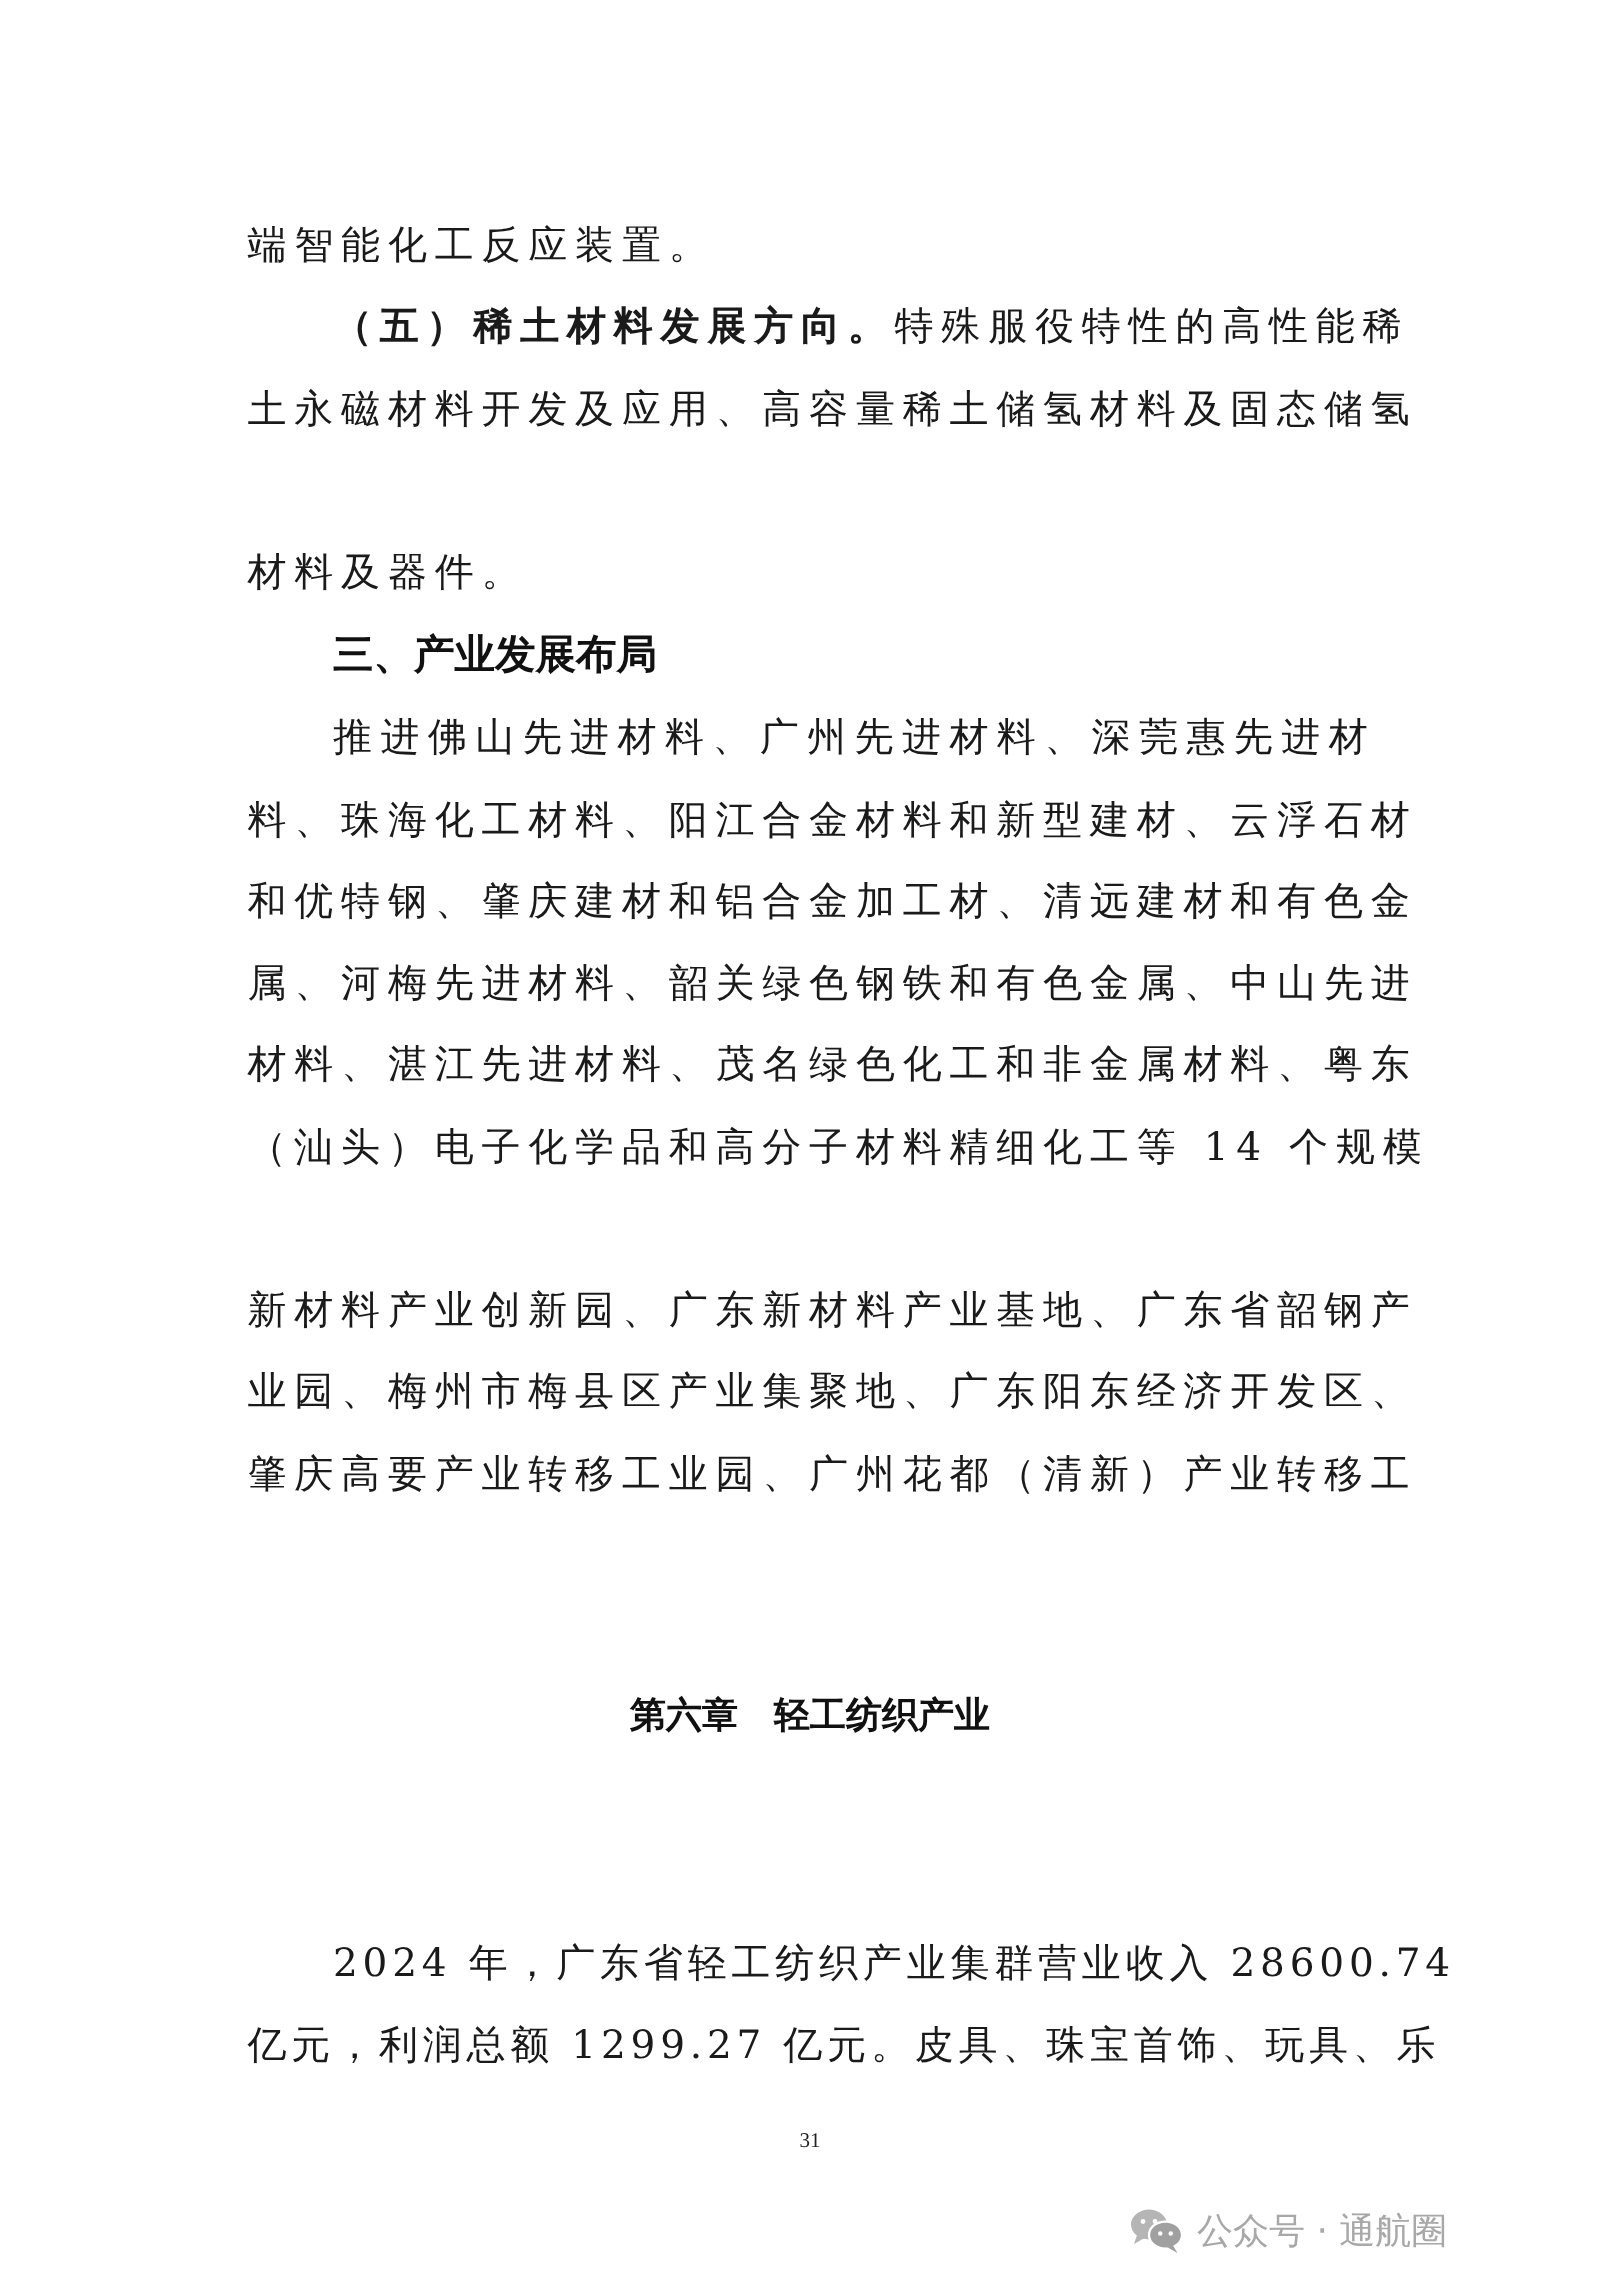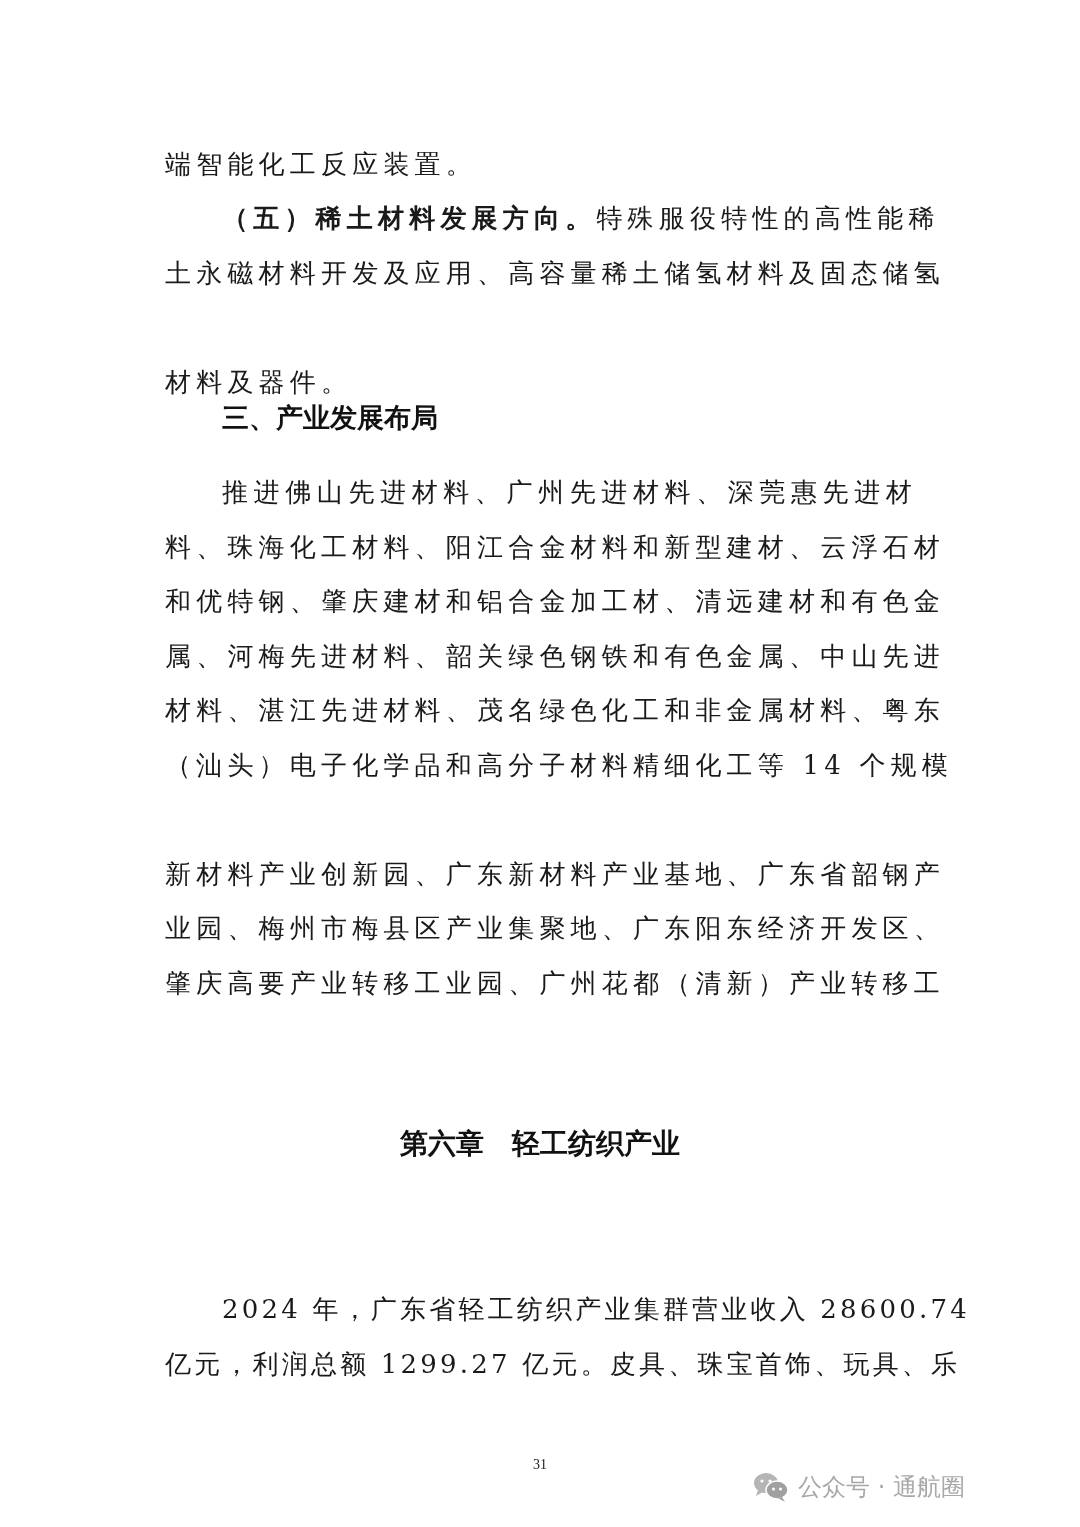--- a/index.html
+++ b/index.html
@@ -17,46 +17,46 @@
   .bold { font-weight: bold; }
   .heading {
     position: absolute; left: 222px;
     font-family: "DejaVu Sans", "Liberation Sans", sans-serif;
     font-weight: bold; font-size: 27px; color: #111; line-height: 34px;
     letter-spacing: 0px; white-space: nowrap;
   }
   .chapter {
     position: absolute; left: 0; width: 1080px; text-align: center;
     font-family: Liberation Serif, serif;
-    font-weight: bold; font-size: 28px; color: #111; line-height: 36px;
+    font-weight: bold; font-size: 24px; color: #111; line-height: 36px;
     white-space: pre;
   }
   .pagenum {
     position: absolute; left: 0; width: 1080px; text-align: center; top: 1420px;
-    font-family: "Liberation Serif", serif; font-size: 14px; color: #222; margin-top: 37px;
+    font-family: "Liberation Serif", serif; font-size: 14px; color: #222;
   }
   .watermark {
     position: absolute; left: 752px; top: 1470px; height: 34px;
     display: flex; align-items: center; gap: 8px;
     font-family: "DejaVu Sans", sans-serif; font-size: 24px; color: #a8a8a8;
   }
   .wm-icon { width: 38px; height: 32px; position: relative; }
 </style>
 </head>
 <body>
 
 <div class="page">
 
   <div class="line last" style="top:147px">端智能化工反应装置。</div>
 
   <div class="line indent" style="top:201px"><span class="bold">（五）稀土材料发展方向。</span><span>特殊服役特性的高性能稀</span></div>
   <div class="line" style="top:256px">土永磁材料开发及应用、高容量稀土储氢材料及固态储氢</div>
   <div class="line last" style="top:365px">材料及器件。</div>
 
-  <div class="heading" style="top:401px">三、产业发展布局</div>
+  <div class="heading" style="top:420px">三、产业发展布局</div>
 
   <div class="line indent" style="top:475px">推进佛山先进材料、广州先进材料、深莞惠先进材</div>
   <div class="line" style="top:530px">料、珠海化工材料、阳江合金材料和新型建材、云浮石材</div>
   <div class="line" style="top:584px">和优特钢、肇庆建材和铝合金加工材、清远建材和有色金</div>
   <div class="line" style="top:639px">属、河梅先进材料、韶关绿色钢铁和有色金属、中山先进</div>
   <div class="line" style="top:693px">材料、湛江先进材料、茂名绿色化工和非金属材料、粤东</div>
   <div class="line" style="top:748px">（汕头）电子化学品和高分子材料精细化工等 14 个规模</div>
   <div class="line" style="top:857px">新材料产业创新园、广东新材料产业基地、广东省韶钢产</div>
   <div class="line" style="top:911px">业园、梅州市梅县区产业集聚地、广东阳东经济开发区、</div>
   <div class="line" style="top:966px">肇庆高要产业转移工业园、广州花都（清新）产业转移工</div>

